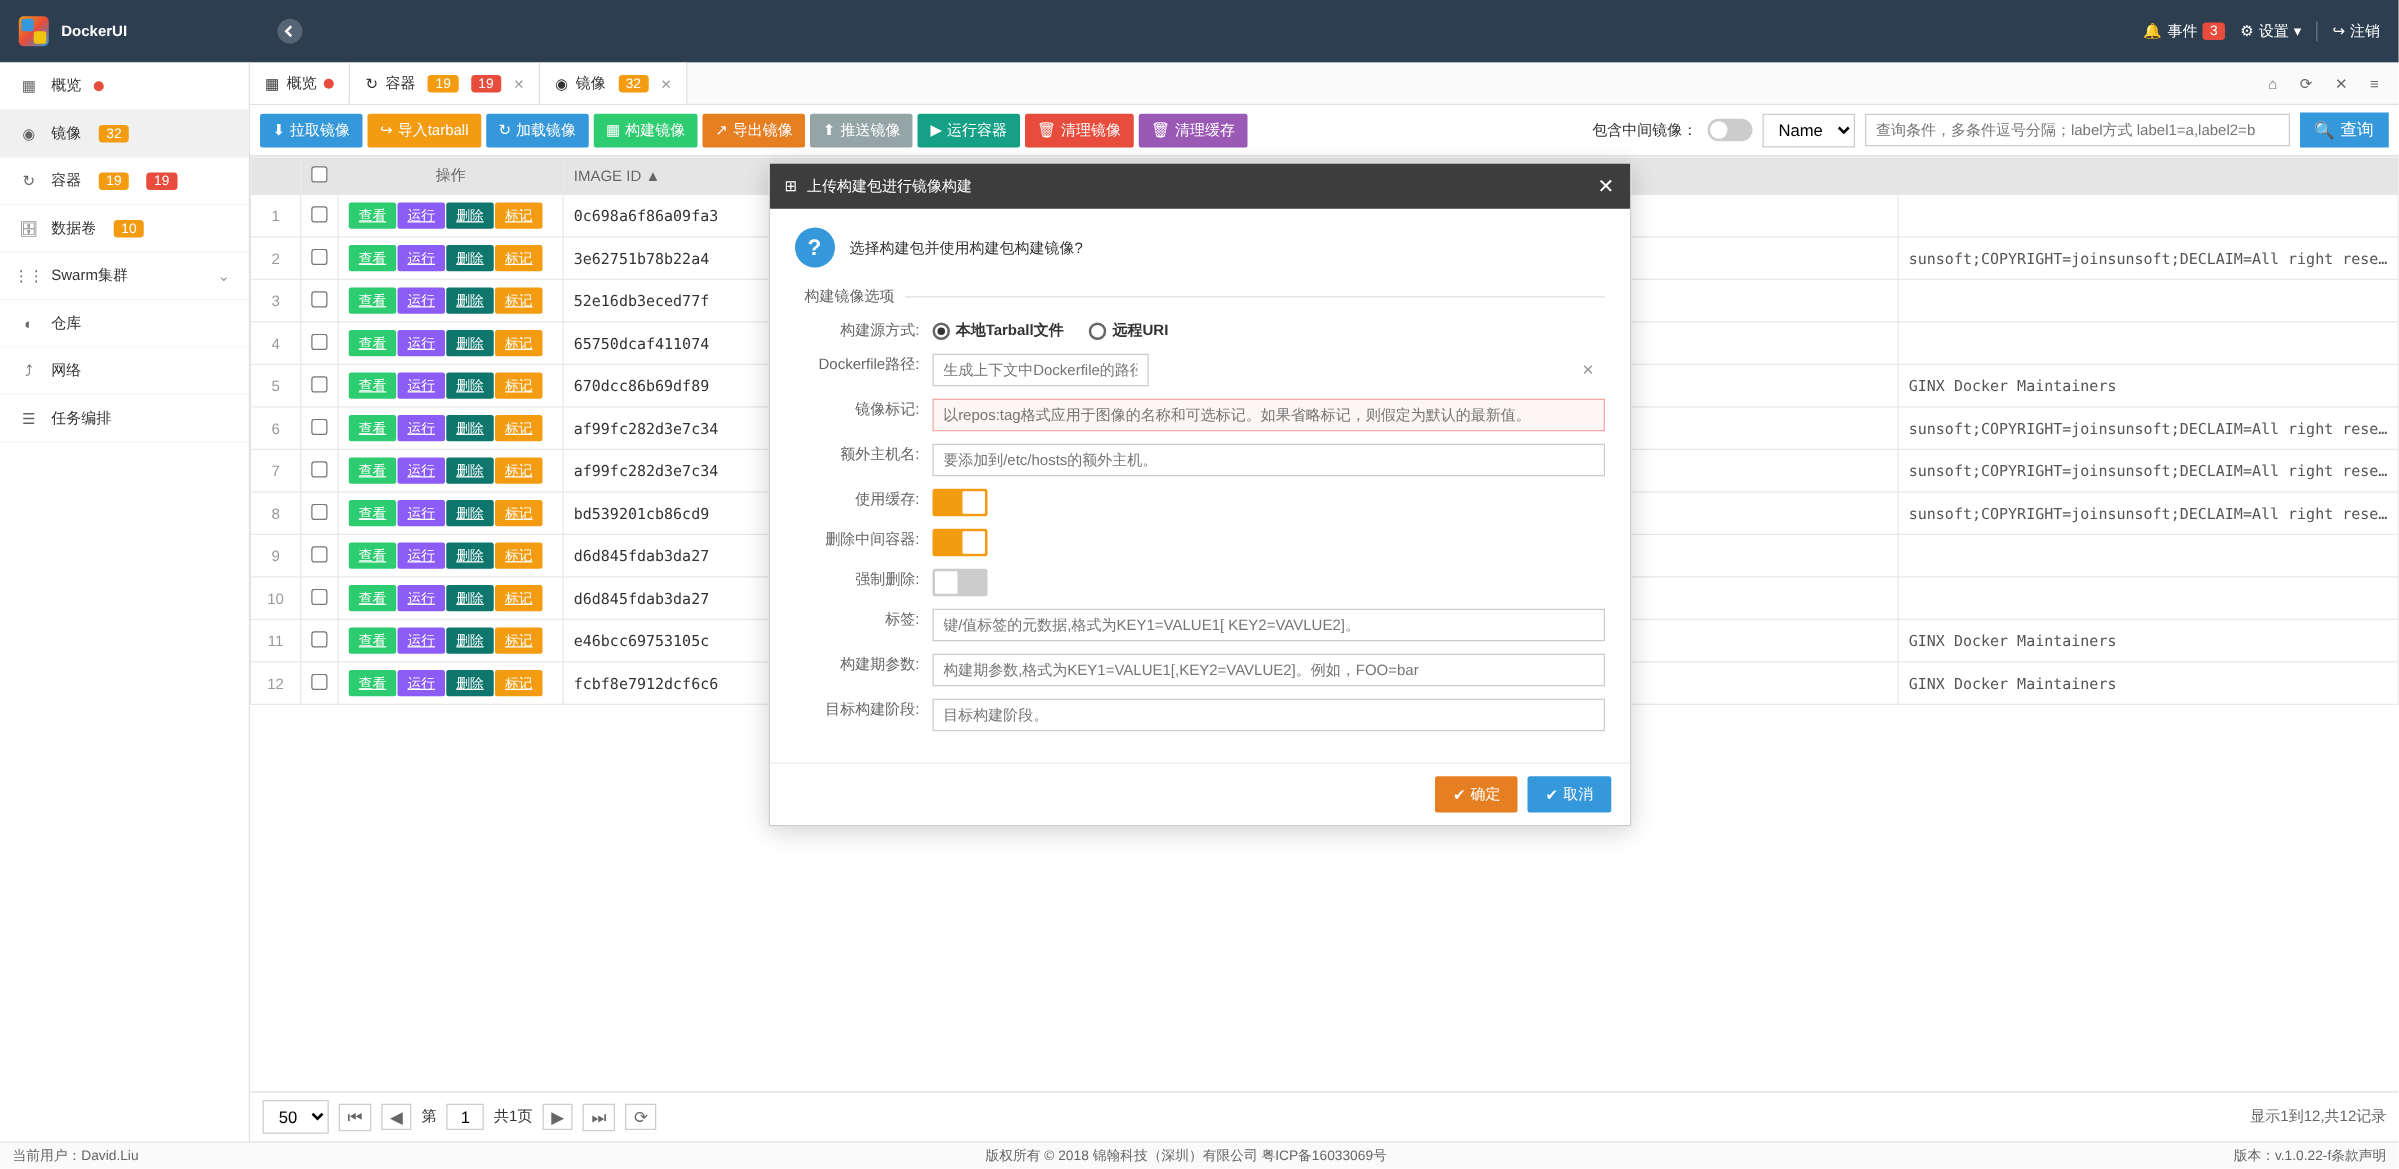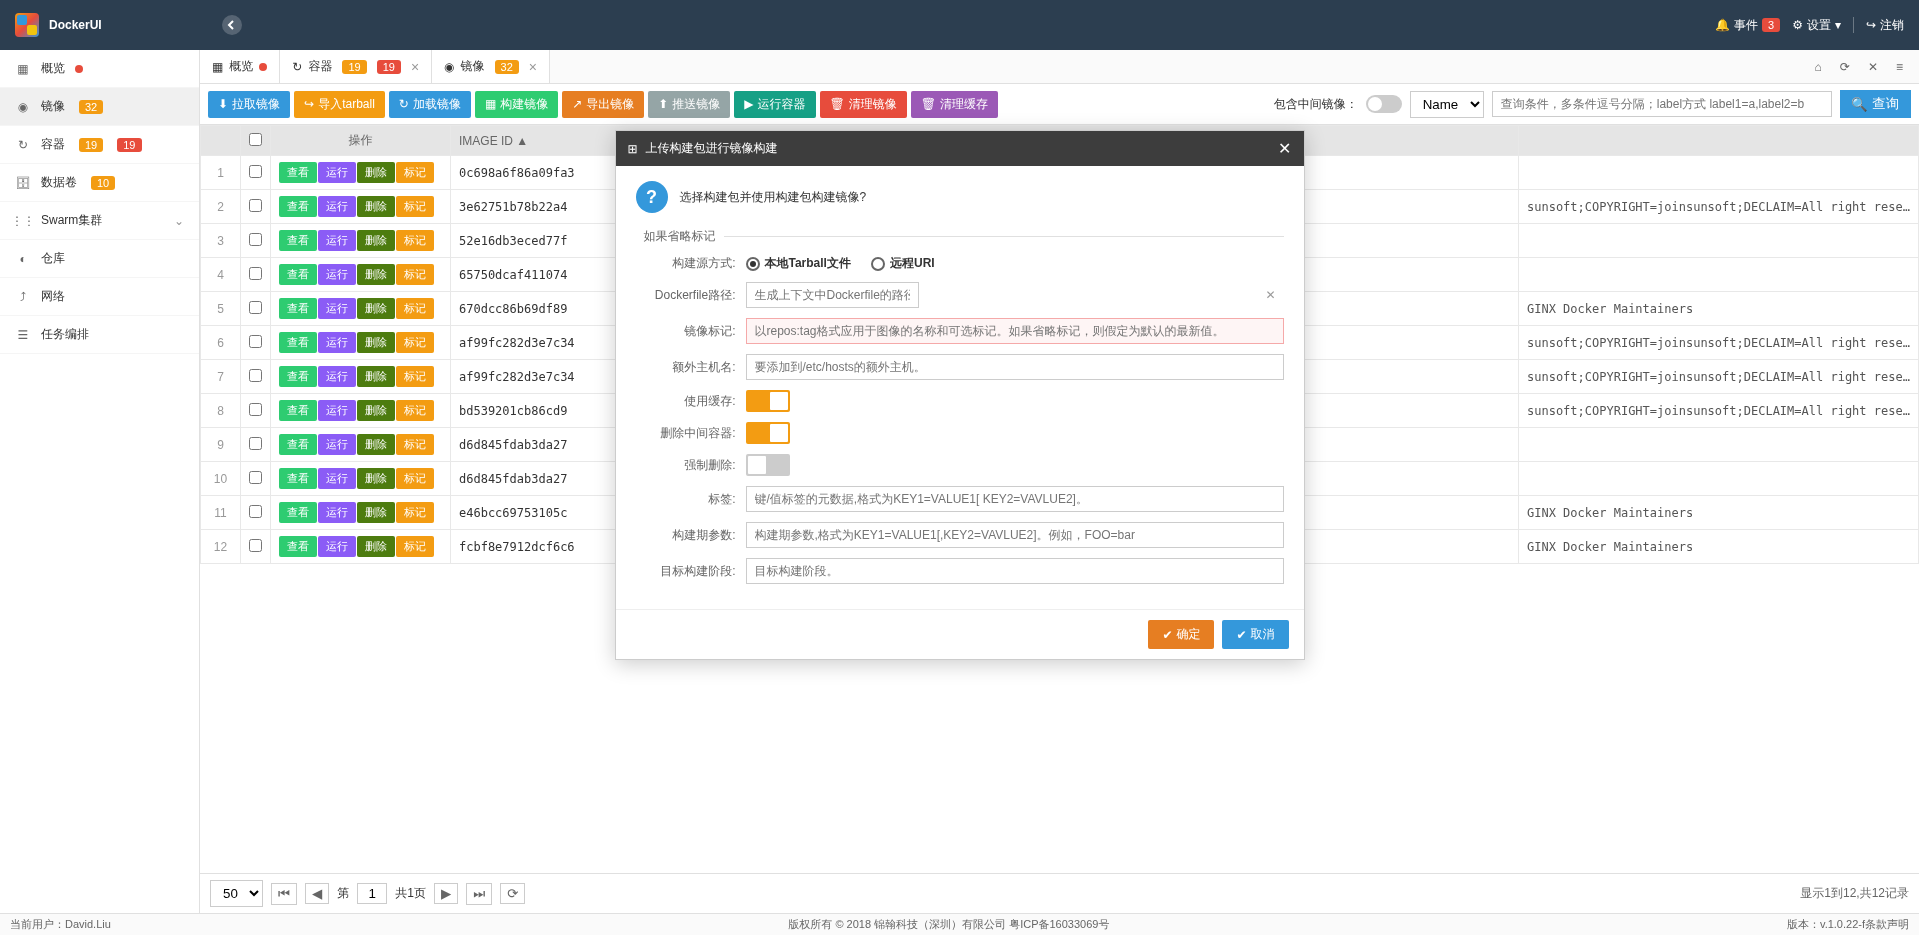--- a/index.html
+++ b/index.html
@@ -57,24 +57,24 @@
 .btn-search { background: #3498db; color: #fff; padding: 5px 12px; border: none; cursor: pointer; display: inline-flex; align-items: center; gap: 4px; }
 
 
 .table-container { flex: 1; overflow: auto; }
 table { width: 100%; border-collapse: collapse; }
 th, td { padding: 6px 8px; border: 1px solid #e8e8e8; font-size: 12px; text-align: left; }
 th { background: #e5e5e5; font-weight: normal; color: #666; }
 .row-num { text-align: center; width: 40px; color: #999; }
 .checkbox-cell { width: 30px; text-align: center; }
 .action-cell { white-space: nowrap; }
-.action-btn { padding: 3px 8px; color: #fff; border: none; cursor: pointer; font-size: 11px; margin-right: 1px; border-radius: 2px; }
+.action-btn { padding: 3px 8px; color: #fff; border: none; cursor: pointer; font-size: 11px; margin-right: 1px; border-radius: 2px; text-decoration: underline; }
 .ab-green { background: #2ecc71; }
 .ab-blue { background: #8b5cf6; }
-.ab-red { background: #4d7c0f; }
+.ab-red { background: #0f766e; }
 .ab-orange { background: #f39c12; }
 .image-id { font-family: monospace; }
 .labels-cell { font-family: monospace; color: #555; white-space: nowrap; overflow: hidden; text-overflow: ellipsis; max-width: 400px; }
 
 
 .pagination { display: flex; align-items: center; padding: 6px 10px; border-top: 1px solid #e0e0e0; gap: 8px; background: #fff; }
 .page-btn { padding: 2px 6px; border: 1px solid #ccc; background: #fff; cursor: pointer; color: #666; }
 .page-input { width: 30px; text-align: center; border: 1px solid #ccc; padding: 2px; }
 .page-info { margin-left: auto; color: #666; }
 
@@ -86,21 +86,21 @@
 
 .modal-overlay { position: fixed; top: 0; left: 0; right: 0; bottom: 0; background: rgba(0,0,0,0); display: flex; align-items: flex-start; justify-content: center; padding-top: 130px; pointer-events: none; z-index: 1000; }
 .modal { width: 690px; background: #fff; border: 1px solid #ccc; box-shadow: 0 4px 20px rgba(0,0,0,0.2); pointer-events: auto; display: flex; flex-direction: column; }
 .modal-header { background: #3d3d3d; color: #fff; padding: 8px 12px; display: flex; align-items: center; gap: 8px; }
 .modal-close { margin-left: auto; cursor: pointer; font-size: 16px; color: #fff; }
 .modal-body { padding: 15px 20px; max-height: 520px; overflow-y: auto; }
 .modal-question { display: flex; align-items: center; gap: 12px; margin-bottom: 15px; }
 .question-icon { width: 32px; height: 32px; border-radius: 50%; background: #3498db; color: #fff; display: flex; align-items: center; justify-content: center; font-size: 18px; font-weight: bold; }
 .fieldset { border: none; border-top: 1px solid #e0e0e0; padding-top: 10px; margin-top: 10px; }
 .fieldset-legend { color: #666; padding: 0 8px; font-size: 12px; }
-.form-row { display: flex; align-items: center; margin-bottom: 10px; }
+.form-row { display: flex; margin-bottom: 10px; }
 .form-label { width: 110px; text-align: right; padding-right: 10px; color: #666; font-size: 12px; }
 .form-control { flex: 1; padding: 5px 8px; border: 1px solid #ccc; font-size: 12px; }
 .form-control.required { border-color: #f5a9a9; background: #fef5f5; }
 .radio-group { display: flex; gap: 20px; align-items: center; }
 .radio-item { display: flex; align-items: center; gap: 5px; cursor: pointer; }
 .radio-circle { width: 14px; height: 14px; border: 2px solid #666; border-radius: 50%; display: inline-flex; align-items: center; justify-content: center; }
 .radio-circle.checked::after { content: ""; width: 6px; height: 6px; background: #333; border-radius: 50%; }
 .file-input-wrap { flex: 1; display: flex; }
 .file-input-wrap .form-control { flex: 1; }
 .file-btn { padding: 5px 10px; border: 1px solid #ccc; background: #fff; cursor: pointer; margin-left: -1px; }
@@ -424,21 +424,21 @@
       <span>⊞</span>
       <span>上传构建包进行镜像构建</span>
       <span class="modal-close">✕</span>
     </div>
     <div class="modal-body">
       <div class="modal-question">
         <div class="question-icon">?</div>
         <span>选择构建包并使用构建包构建镜像?</span>
       </div>
       <fieldset class="fieldset">
-        <legend class="fieldset-legend">如果省略标记</legend>
+        <legend class="fieldset-legend">构建镜像选项</legend>
 
         <div class="form-row">
           <label class="form-label">构建源方式:</label>
           <div class="radio-group">
             <label class="radio-item">
                 <span class="radio-circle checked"></span>
                 <b>本地Tarball文件</b>
               </label>
             <label class="radio-item">
                 <span class="radio-circle"></span>

